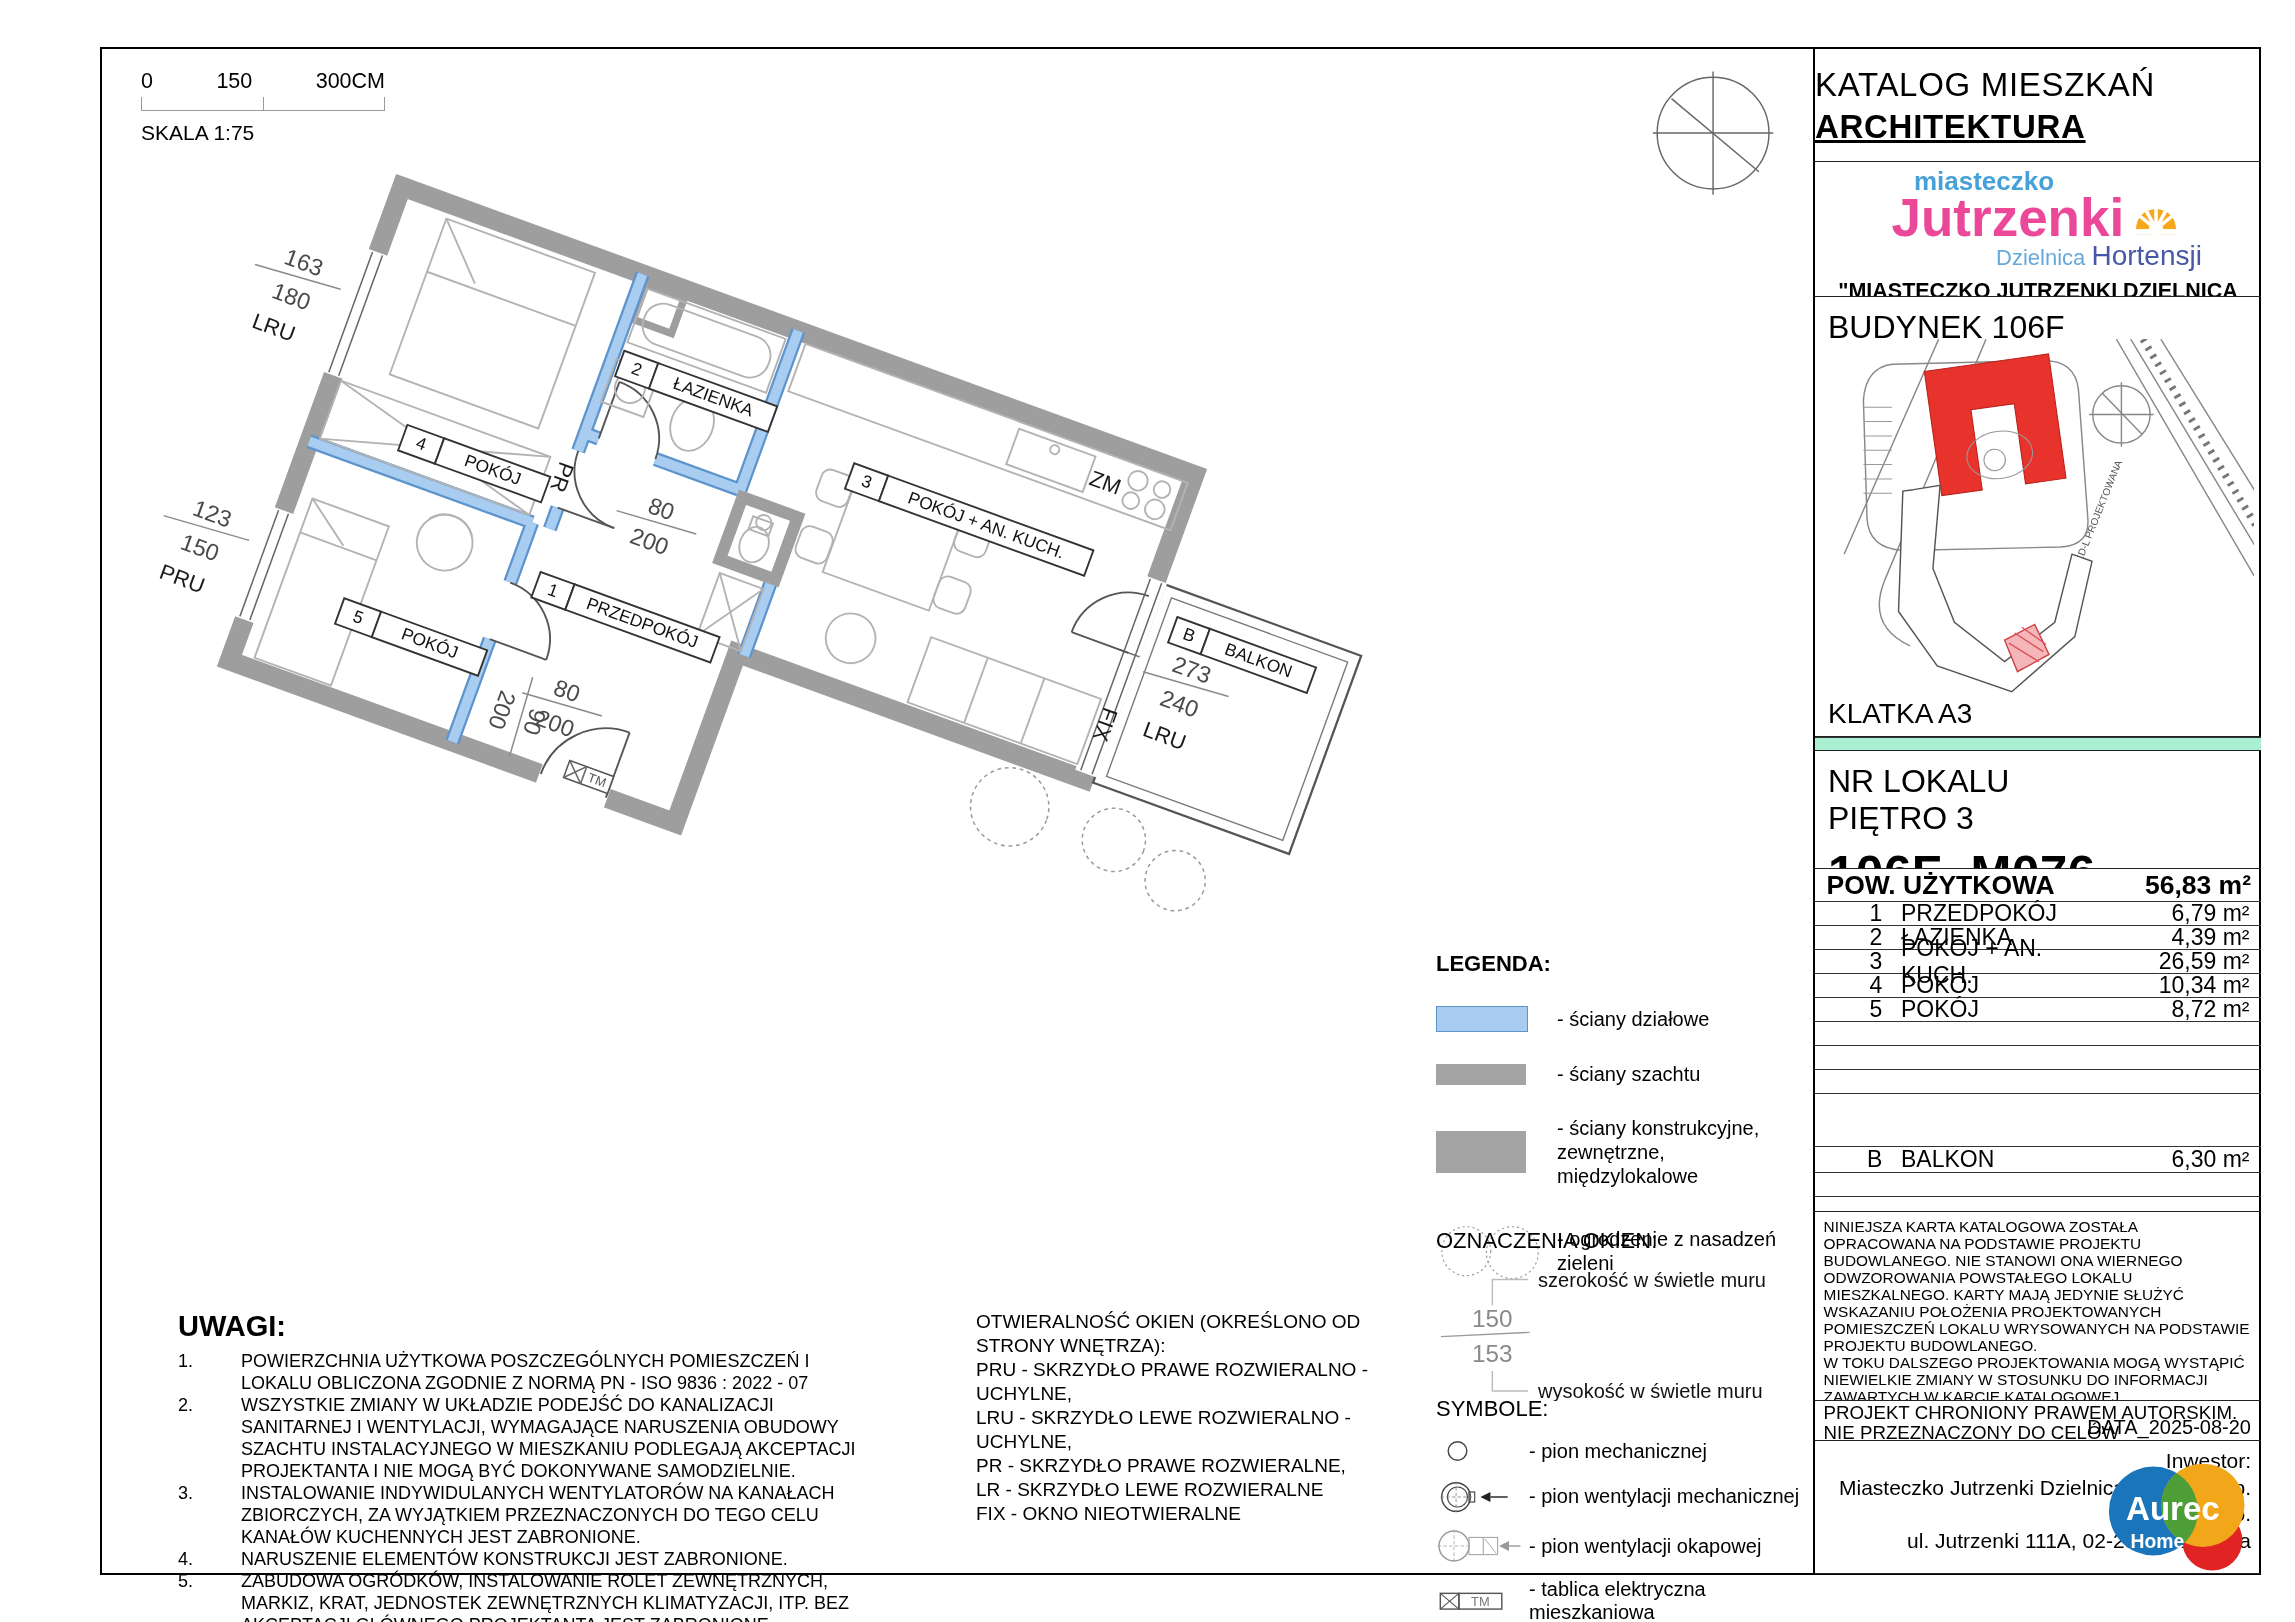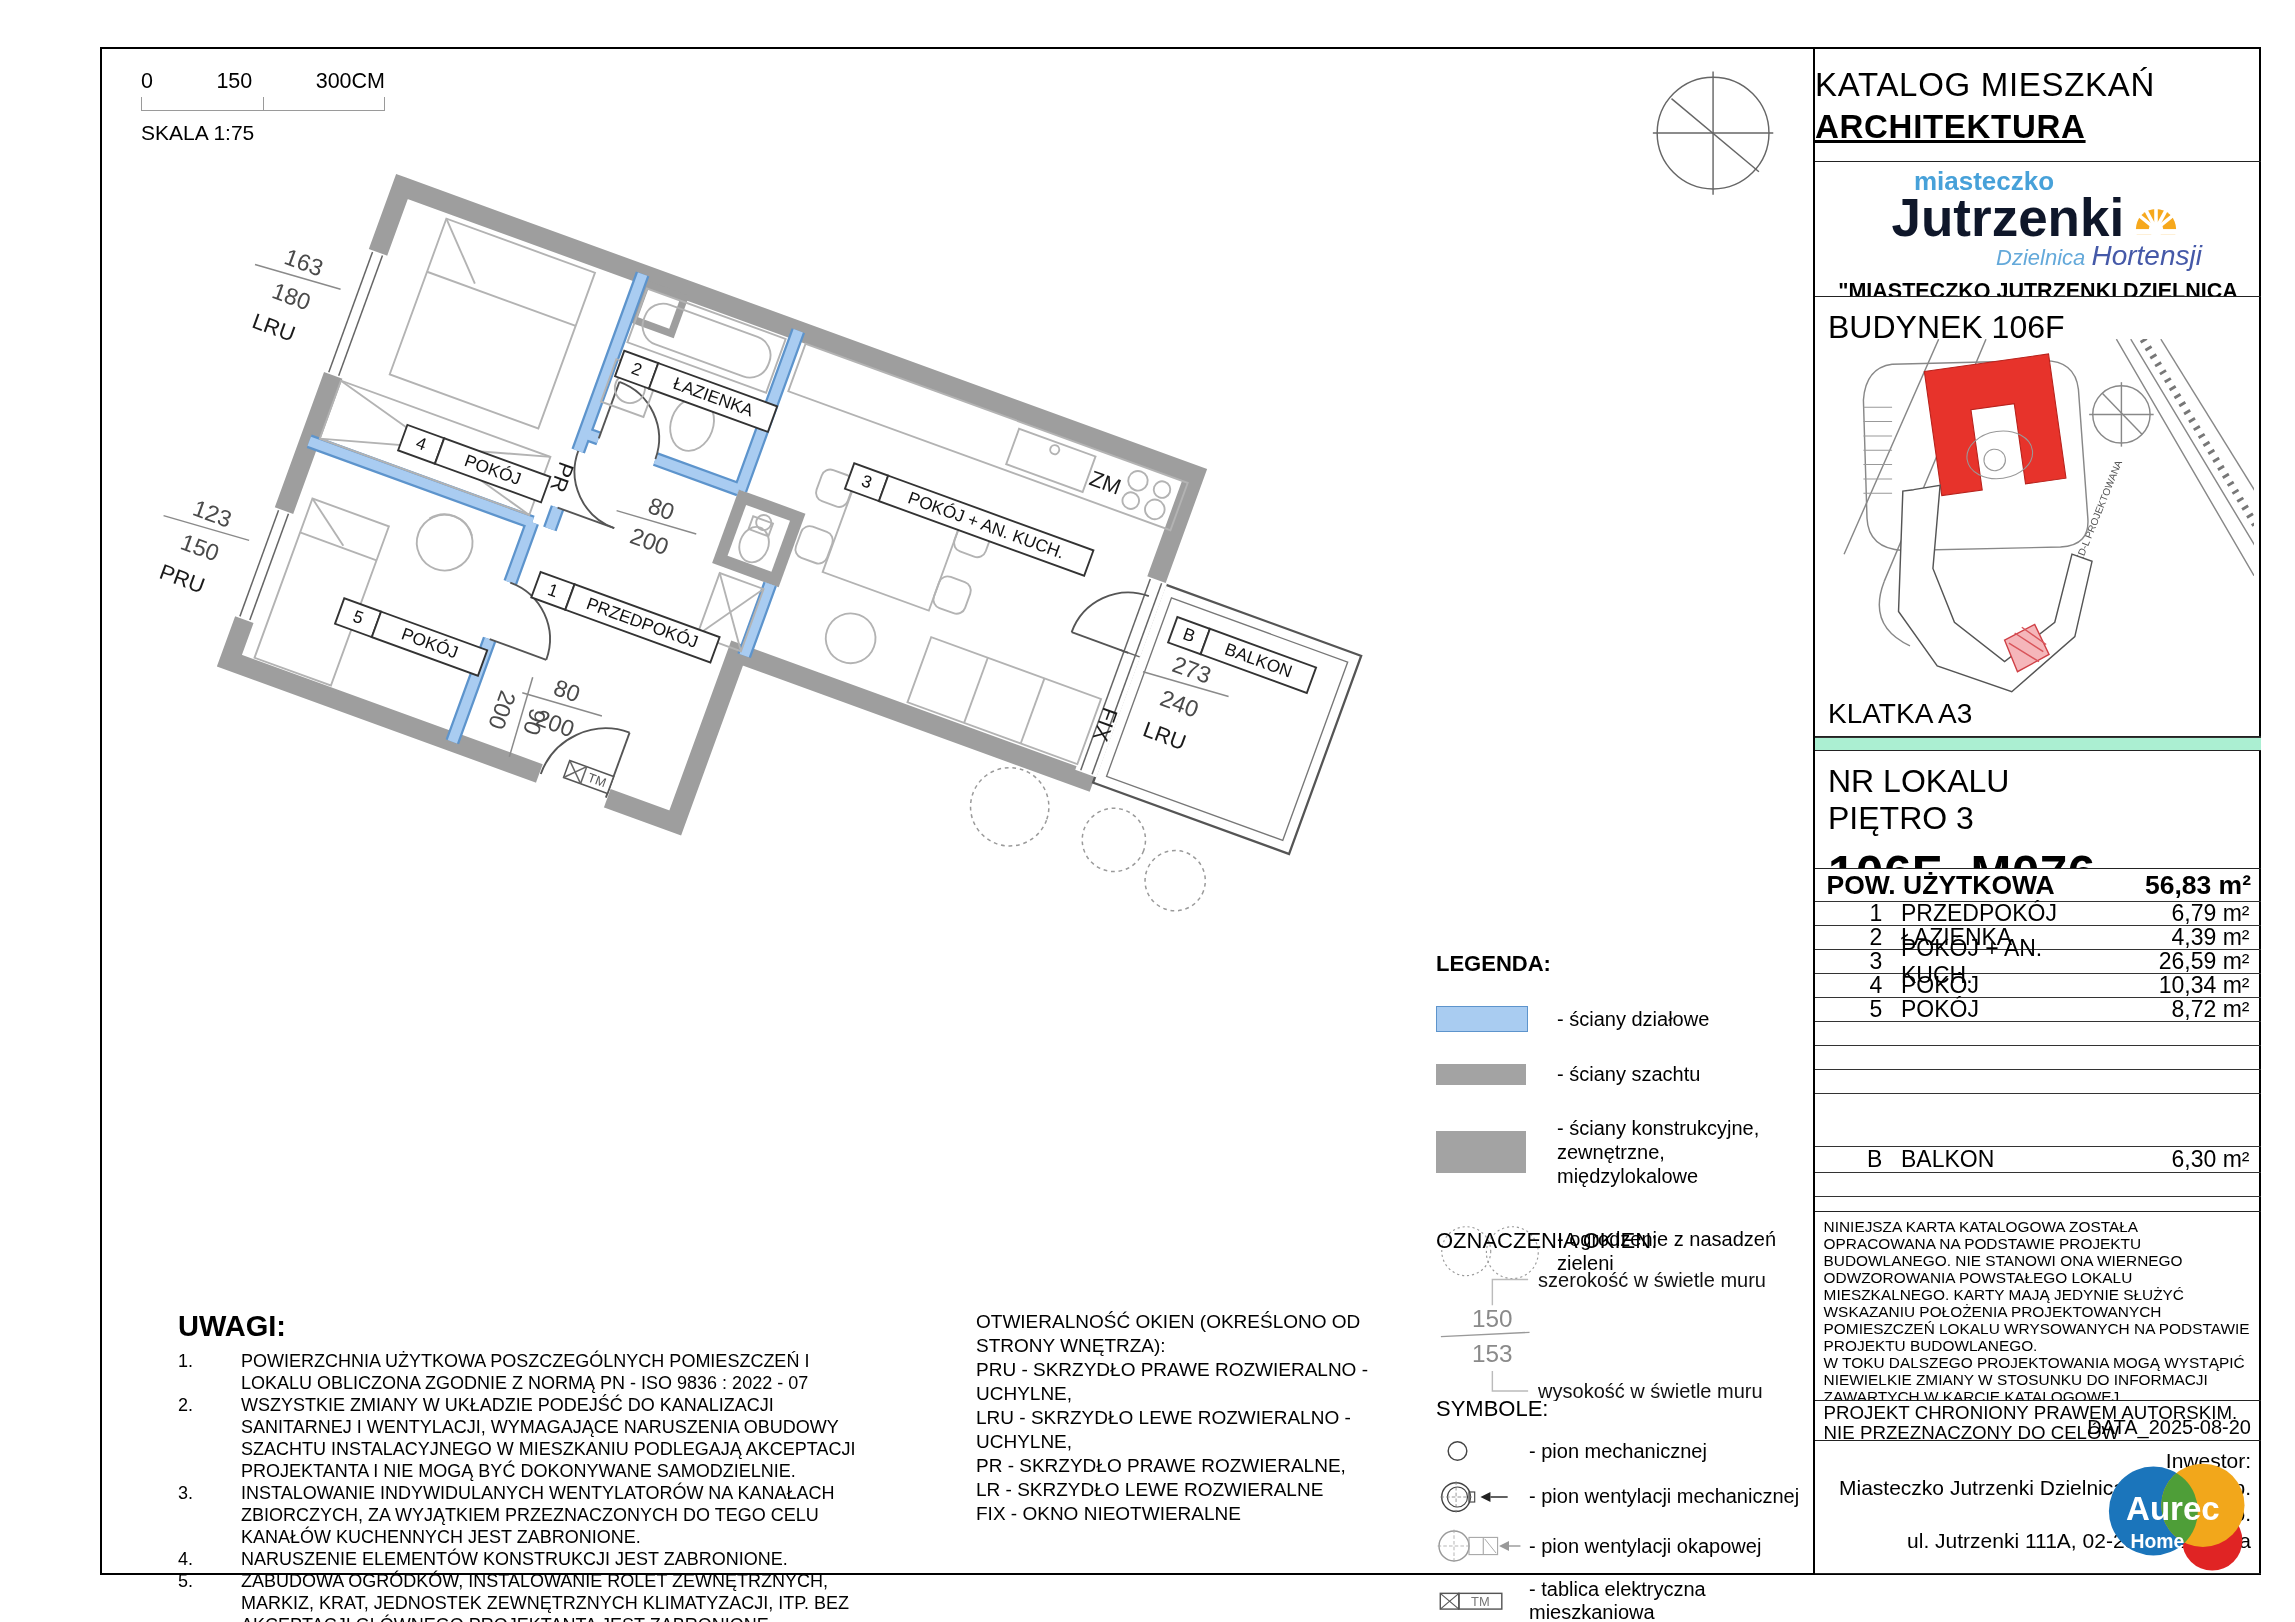--- a/index.html
+++ b/index.html
@@ -18,22 +18,22 @@
 
   
   .panel{position:absolute;left:1813px;top:47px;width:448px;height:1528px;border-left:2.2px solid #000;box-sizing:border-box;}
   .panel section{box-sizing:border-box;border-bottom:1.4px solid #222;position:relative;overflow:hidden;}
   .s-header{height:115px;padding-top:18.7px;}
   .s-header .t1{font-size:33px;letter-spacing:0.7px;}
   .s-header .t2{font-size:33px;font-weight:bold;text-decoration:underline;margin-top:4px;letter-spacing:0.7px;}
   .s-brand{height:135px;text-align:center;}
   .brand-m{font-size:26px;color:#47a1d9;font-weight:bold;margin:4.3px 108px 0 0;}
   .brand-row{display:flex;justify-content:center;align-items:flex-start;margin-top:-4.3px;}
-  .brand-j{font-size:53px;font-weight:bold;color:#0f172a;line-height:50px;}
-  .brand-dz{font-size:22px;color:#64a9da;margin:-2.9px 7px 0 129px;font-style:italic;}
+  .brand-j{font-size:53px;font-weight:bold;color:#ec4899;line-height:50px;}
+  .brand-dz{font-size:22px;color:#64a9da;margin:-2.9px 7px 0 129px;}
   .brand-dz b{color:#4559a8;font-size:28px;font-weight:normal;}
   .brand-quote{font-size:21.5px;font-weight:bold;margin-top:7.2px;}
   .s-building{height:440px;}
   .b-name{font-size:32px;padding:11.5px 0 0 13px;}
   .b-klatka{position:absolute;left:13px;bottom:5.7px;font-size:28px;}
   .s-band{height:14.3px;background:#abefd2;border-top:1.4px solid #333;}
   .s-unit{height:118px;}
   .u-row{display:flex;justify-content:space-between;font-size:32px;padding:11.5px 13px 0 13px;flex-direction:column;}
   .u-id{font-size:49px;font-weight:bold;padding:7.2px 0 0 13px;letter-spacing:0.7px;}
   .s-table{height:343px;}

